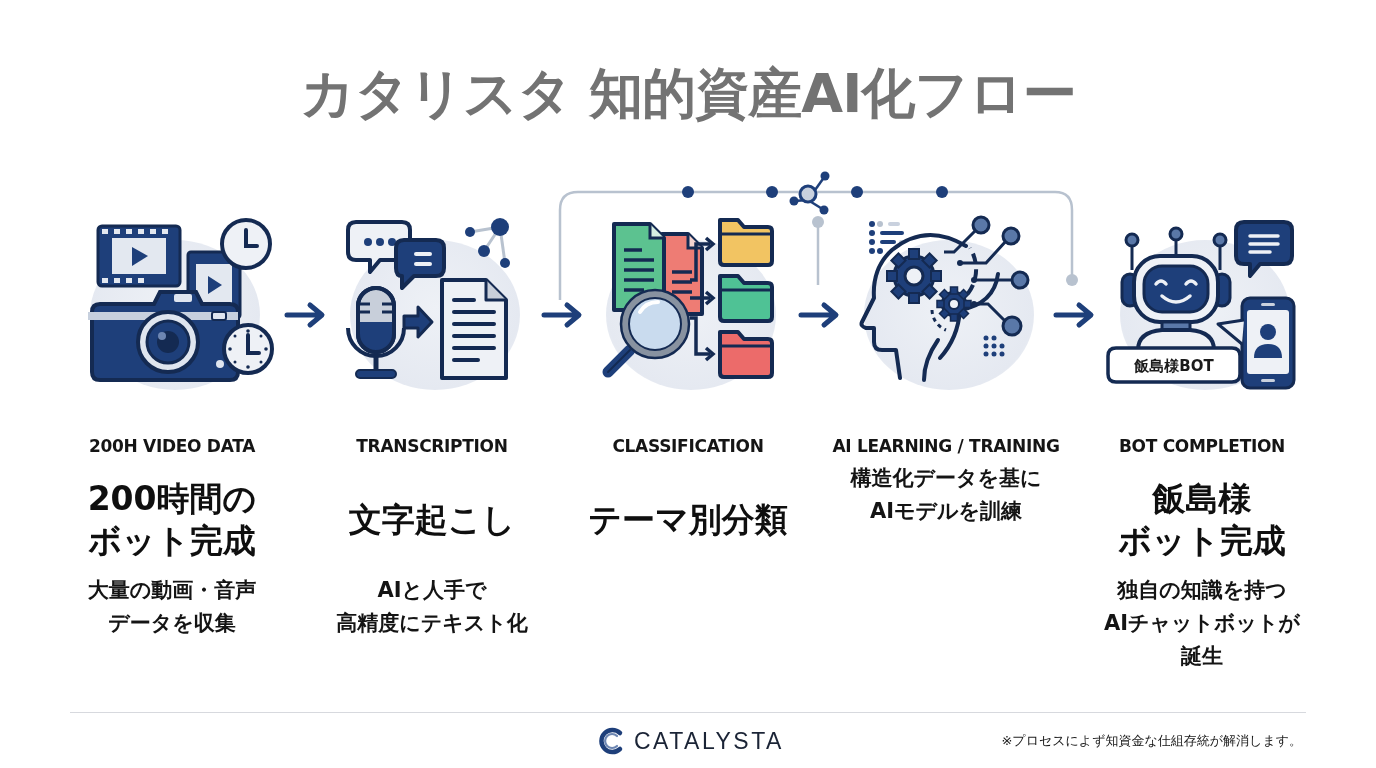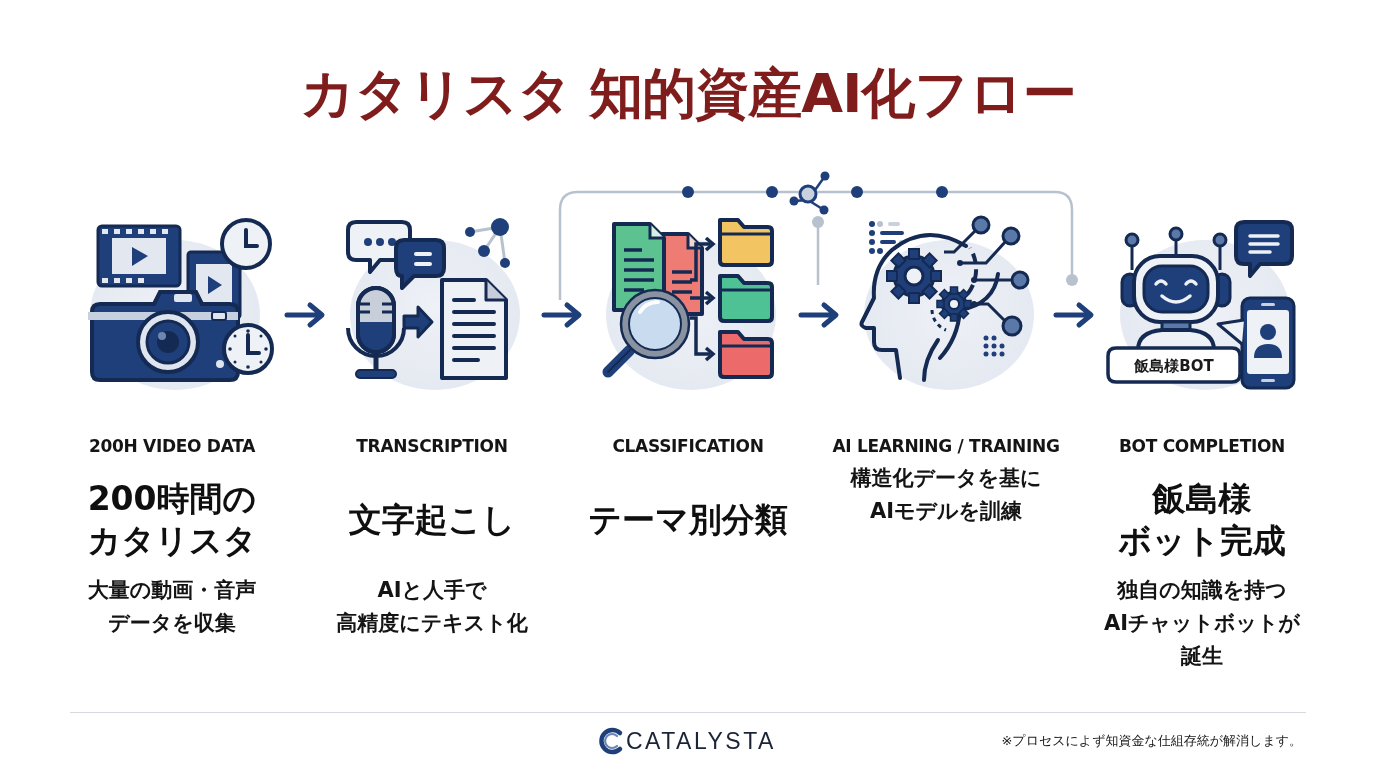--- a/index.html
+++ b/index.html
@@ -1,35 +1,35 @@
 <!DOCTYPE html>
 <html><head>
 <meta charset="utf-8">
 <style>
   * { box-sizing: border-box; margin: 0; padding: 0; }
   html, body { width: 1376px; height: 768px; background: #ffffff; overflow: hidden; }
   body { position: relative; font-family: "DejaVu Sans", "Liberation Sans", sans-serif; color: #111; }
   .title {
     position: absolute; left: 0; top: 58px; width: 1376px; text-align: center;
-    font-size: 54px; font-weight: bold; letter-spacing: -1px; color: #7f1d1d;
+    font-size: 54px; font-weight: bold; letter-spacing: -1px; color: #737373;
   }
   .connector { position: absolute; left: 0; top: 0; width: 1376px; height: 320px; pointer-events: none; }
   .step { position: absolute; top: 200px; width: 240px; text-align: center; }
   .step .icon-wrap { position: relative; width: 220px; height: 200px; margin: 0 auto; }
   .step .blob {
     position: absolute; left: 28px; top: 40px; width: 170px; height: 150px;
     border-radius: 50%; background: radial-gradient(ellipse at 50% 45%, #eef1f6 0%, #e5e9f1 70%, #ffffff 100%);
   }
   .step svg.icon { position: absolute; left: 0; top: 0; }
   .step .en { margin-top: 36px; font-size: 17px; font-weight: bold; color: #151515; letter-spacing: -0.3px; }
   .step .jp-title { display: flex; align-items: center; justify-content: center; height: 96px; margin-top: 16px; font-size: 33px; font-weight: bold; line-height: 42px; color: #0f0f0f; white-space: pre-line; }
   .step .jp-desc { margin-top: 6px; font-size: 21px; font-weight: bold; line-height: 33px; color: #141414; white-space: pre-line; }
   .arrow { position: absolute; top: 300px; width: 46px; height: 30px; }
   .footer-line { position: absolute; left: 70px; top: 712px; width: 1236px; height: 1px; background: #d7d9de; }
-  .logo { position: absolute; left: 596px; top: 726px; display: flex; align-items: center; }
+  .logo { position: absolute; left: 596px; top: 726px; display: flex; align-items: center; gap: 8px; }
   .logo-text { font-size: 23px; letter-spacing: 2.5px; color: #1b2436; font-family: "Liberation Sans", sans-serif; }
   .note { position: absolute; right: 74px; top: 732px; font-size: 13px; color: #1a1a1a; }
 </style>
 </head>
 <body>
 
 <div class="title">カタリスタ 知的資産AI化フロー</div>
 
 <svg class="connector" viewBox="0 0 1376 320">
   <path d="M560 300 L560 210 Q560 192 578 192 L1055 192 Q1072 192 1072 210 L1072 278" fill="none" stroke="#b8c2cf" stroke-width="2.5"></path>
@@ -98,21 +98,21 @@
           <circle cx="168" cy="149" r="1.8"></circle>
           <circle cx="173" cy="136" r="1.5"></circle>
           <circle cx="199" cy="136" r="1.5"></circle>
           <circle cx="199" cy="162" r="1.5"></circle>
           <circle cx="173" cy="162" r="1.5"></circle>
         </g>
     </svg>
   </div>
   <div class="en">200H VIDEO DATA</div>
   <div class="jp-title">200時間の
-カタリスタ</div>
+ボット完成</div>
   <div class="jp-desc">大量の動画・音声
 データを収集</div>
 </div>
 
 <svg class="arrow" style="left:283px;" viewBox="0 0 46 30">
   <path d="M4 15 H38 M27 5 L39 15 L27 25" fill="none" stroke="#1e3f7a" stroke-width="5" stroke-linecap="round" stroke-linejoin="round"></path>
 </svg>
 
 <div class="step" style="left:312px;">
   <div class="icon-wrap">

